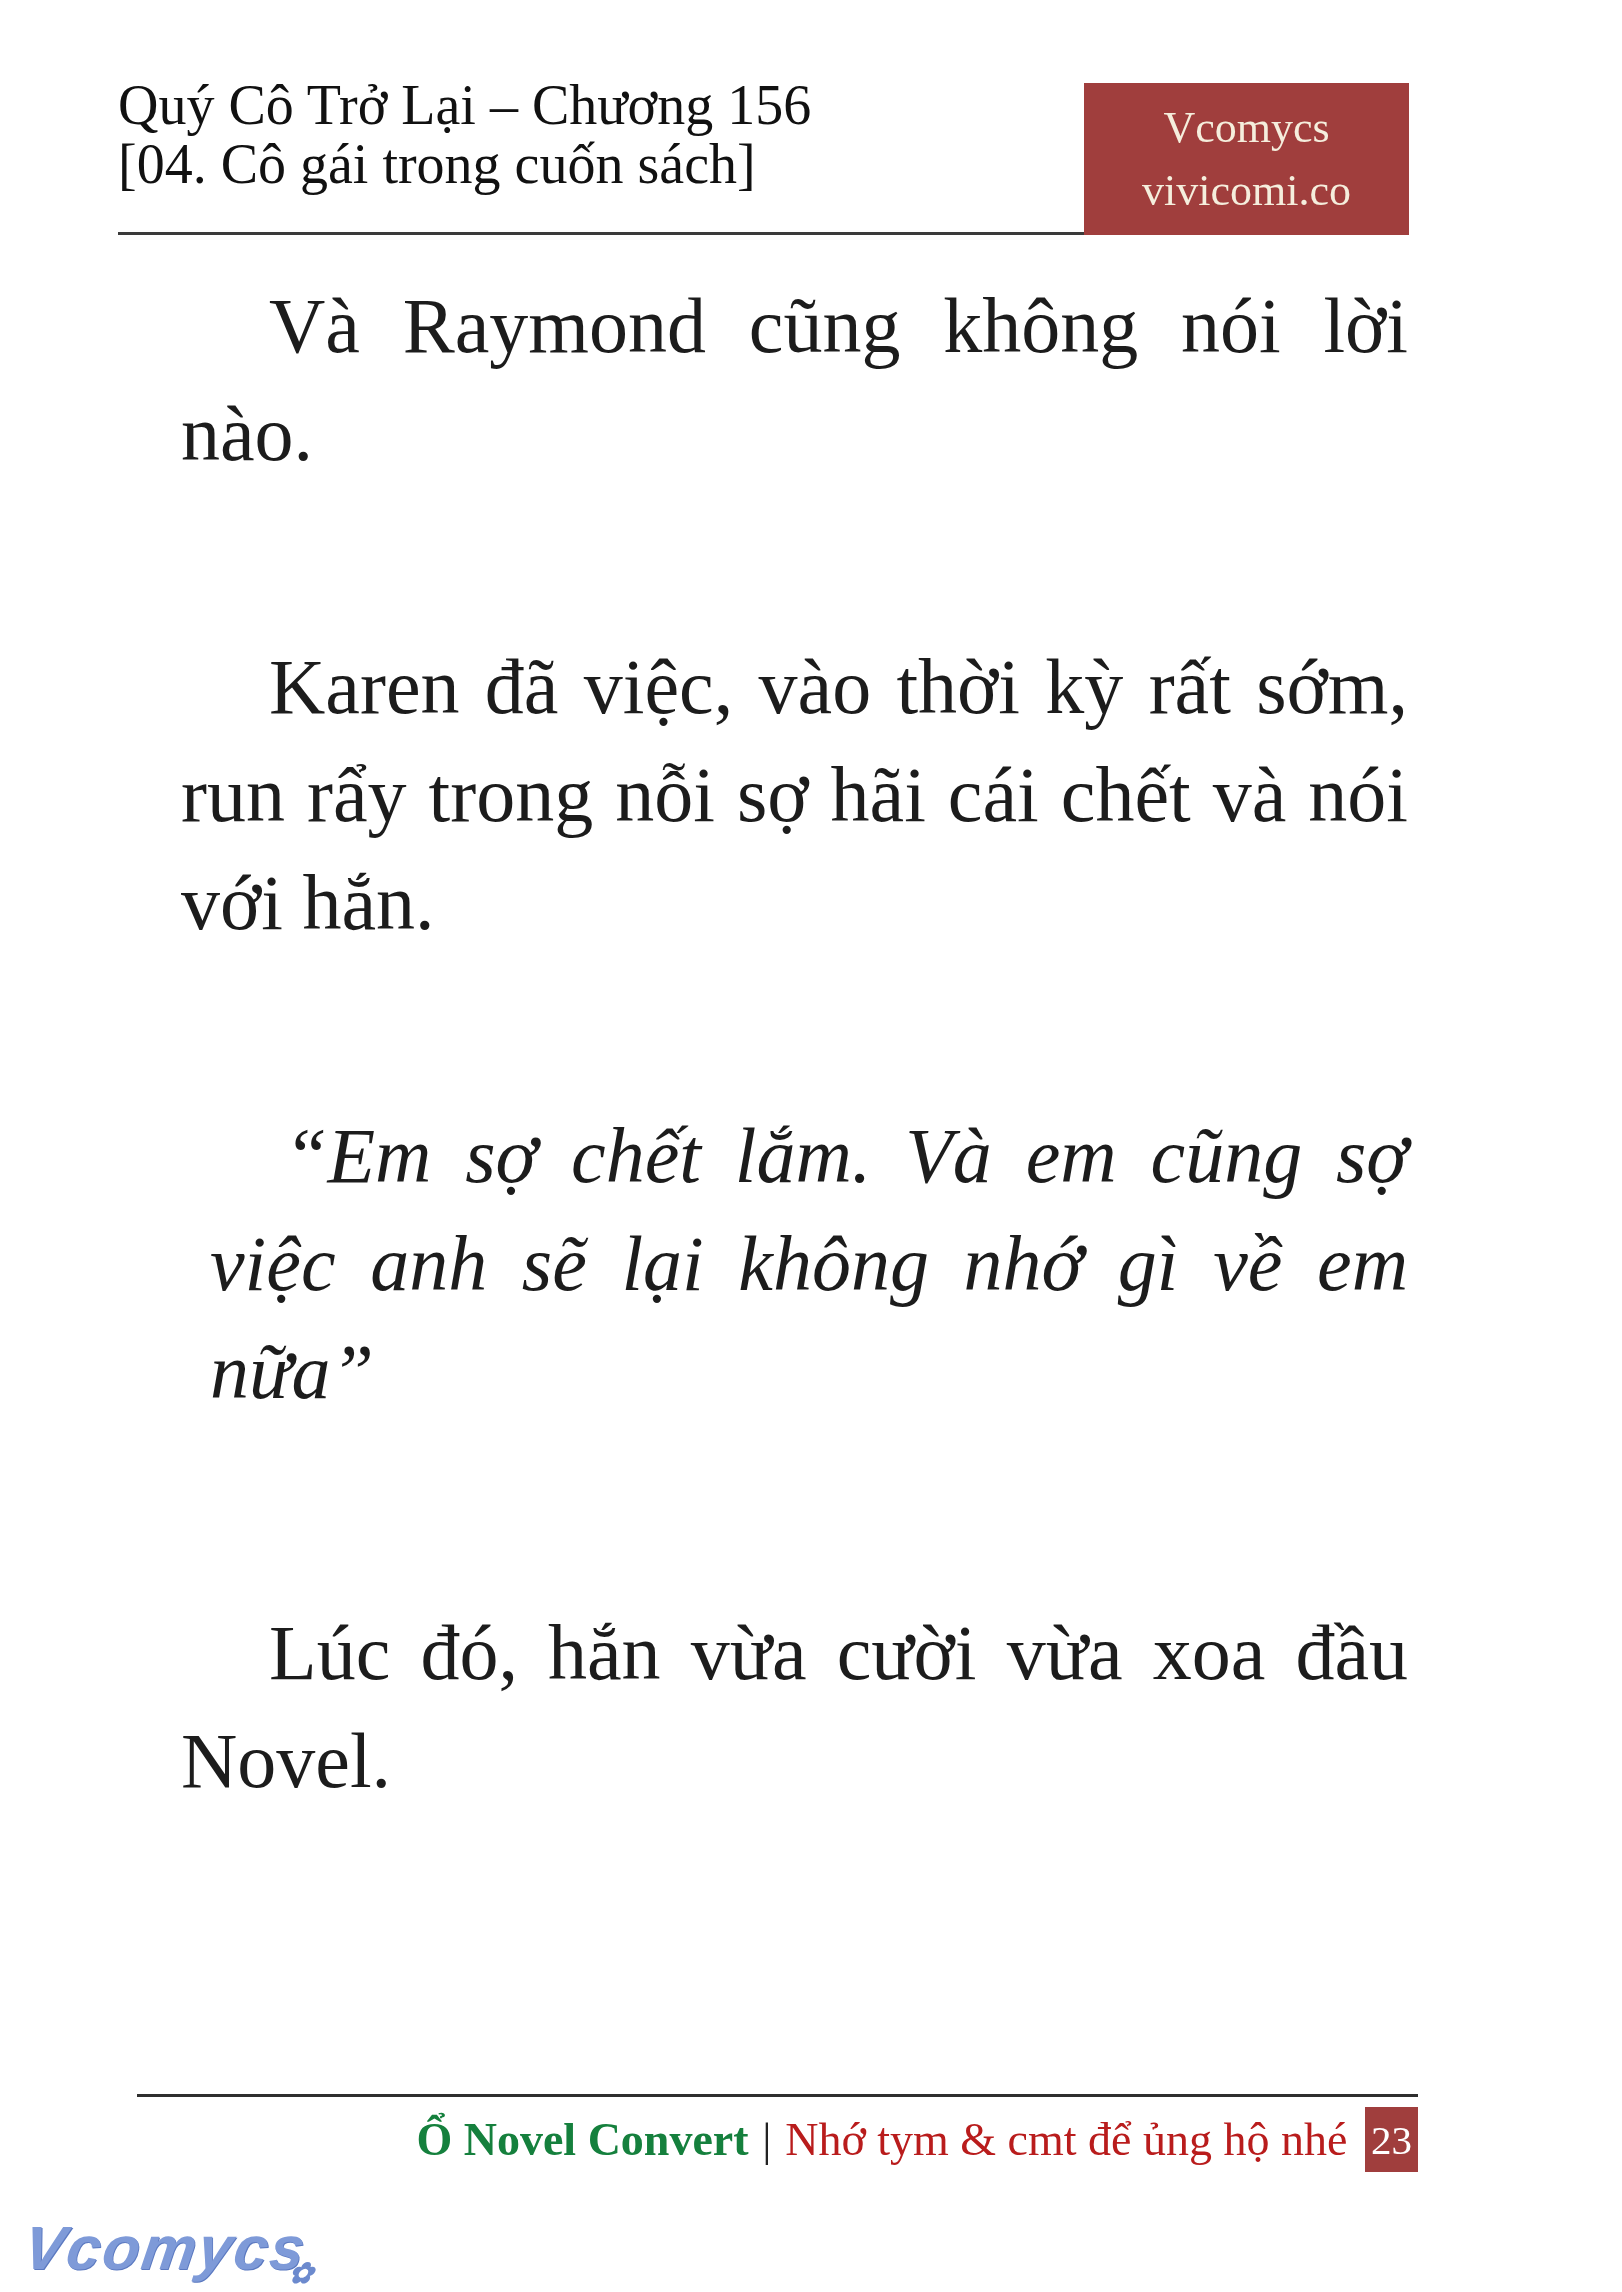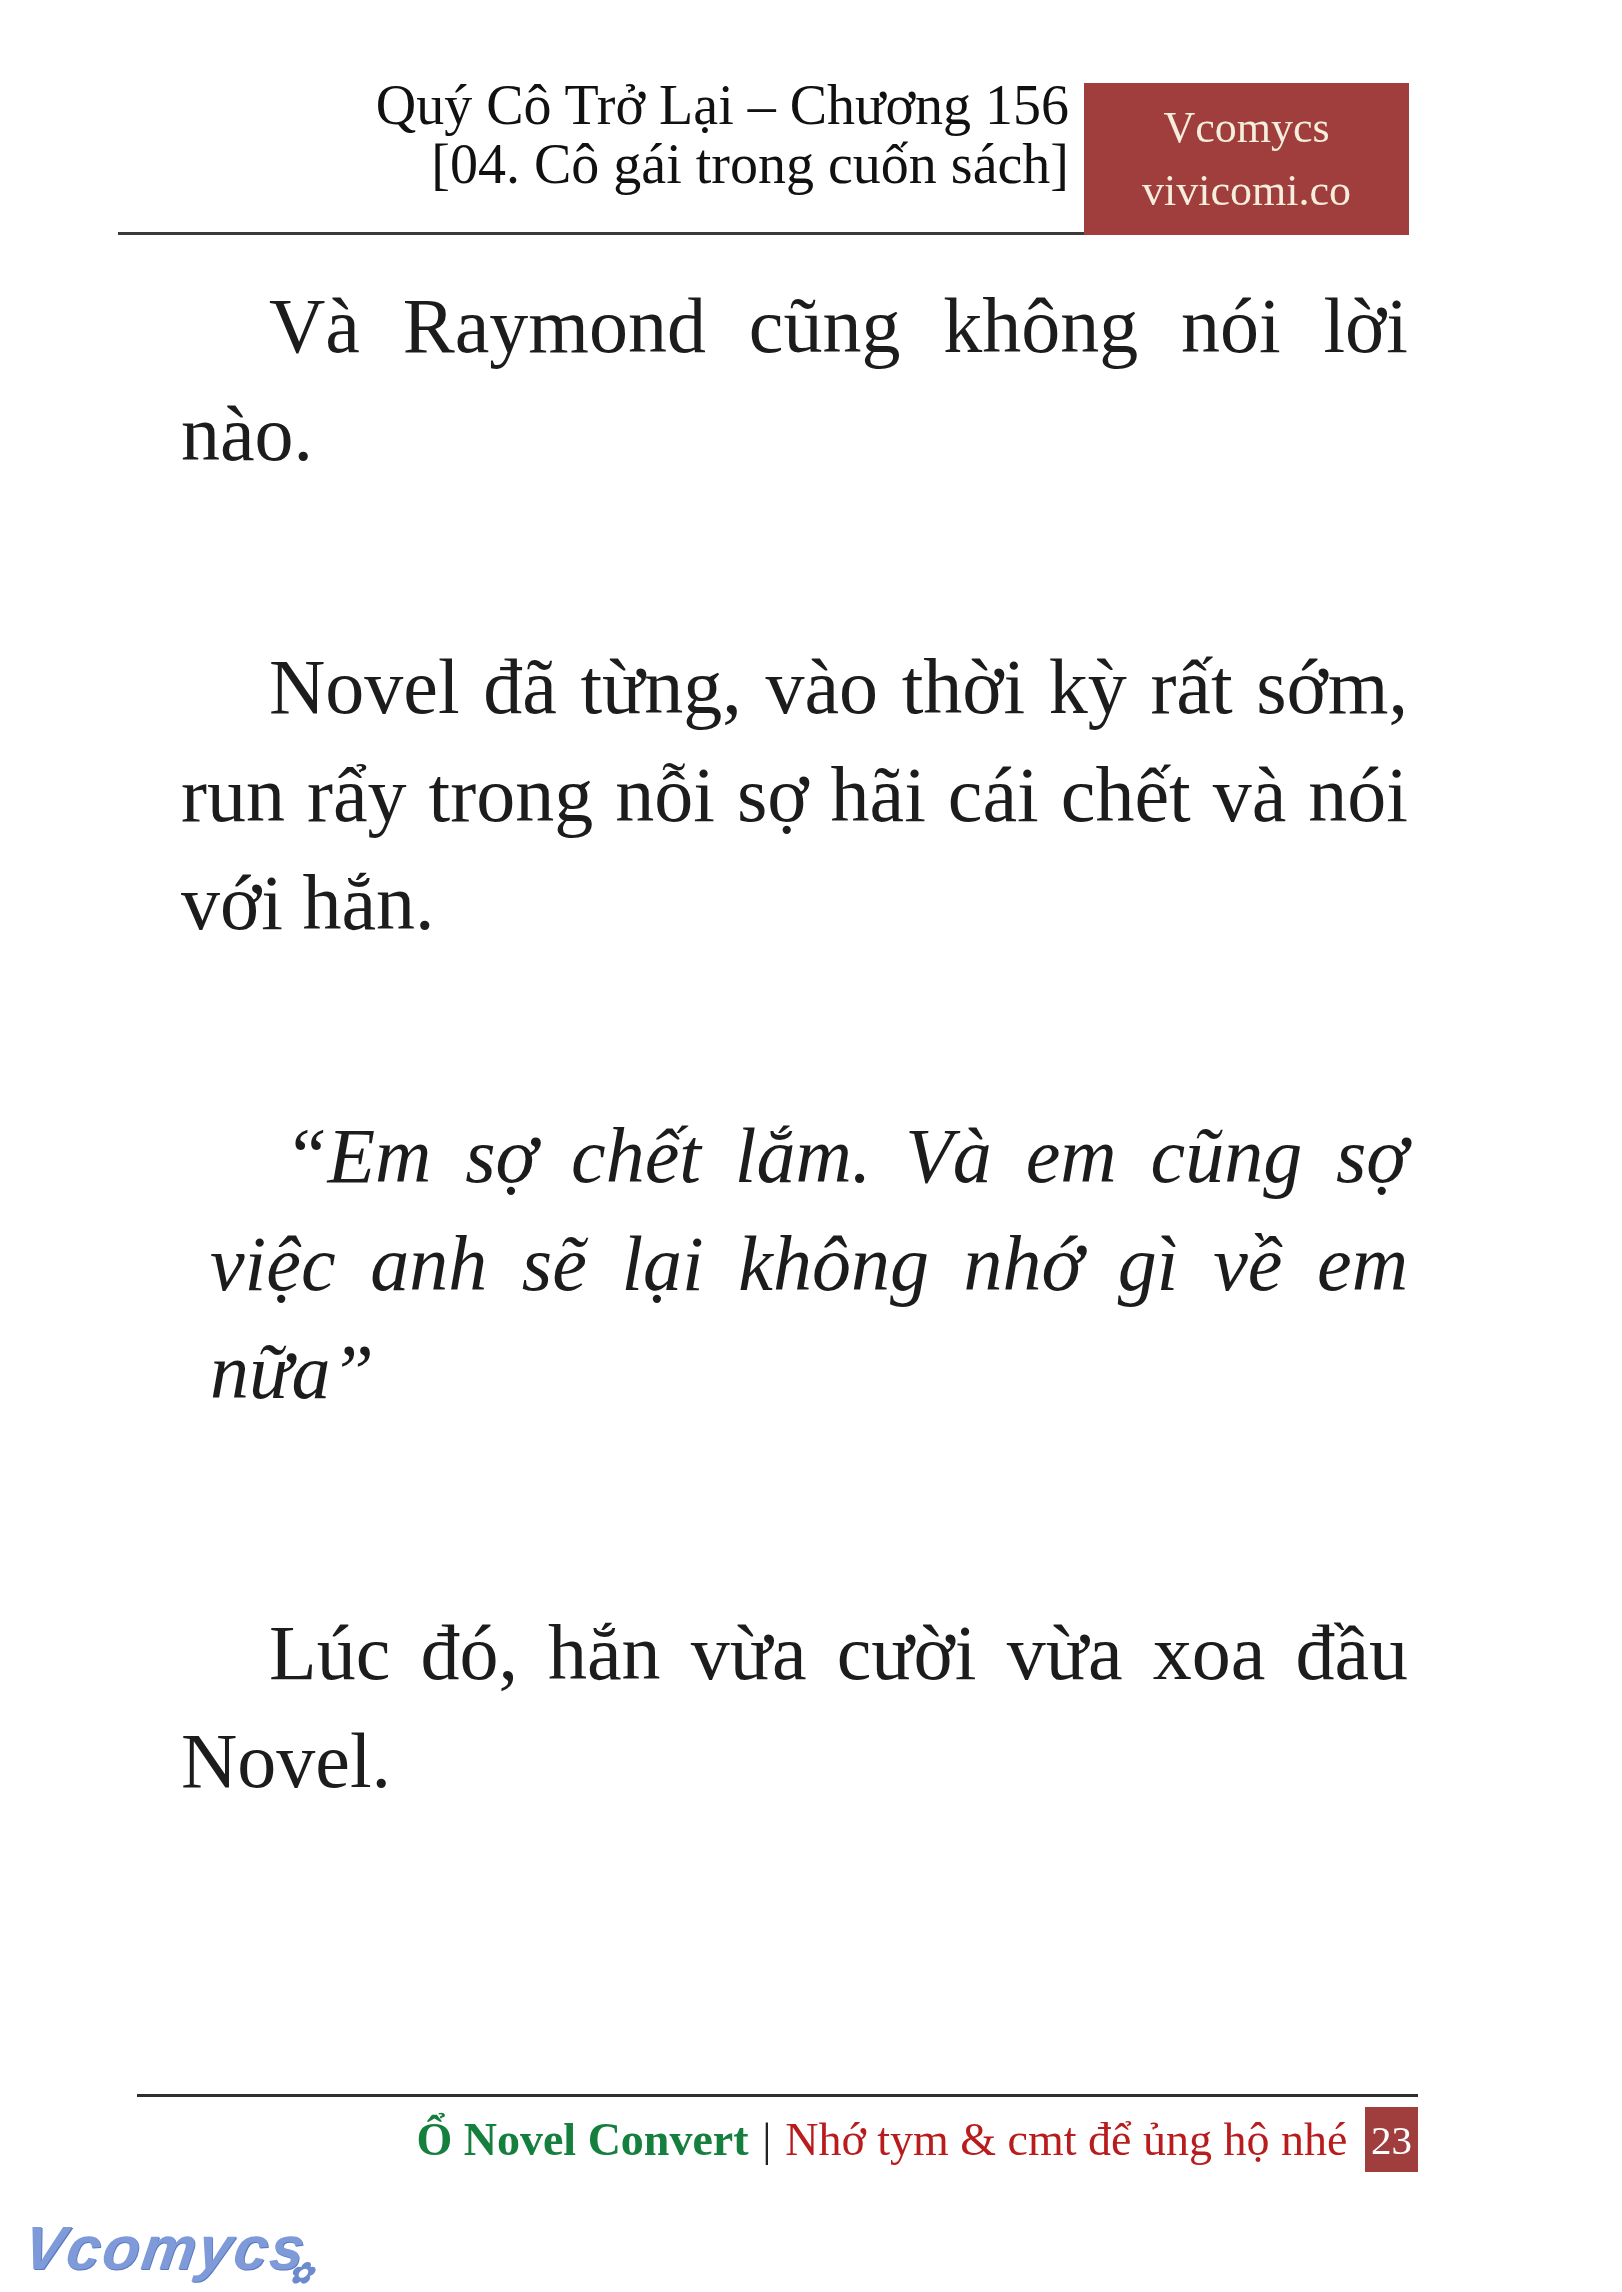--- a/index.html
+++ b/index.html
@@ -13,21 +13,20 @@
     font-family: "Liberation Serif", serif;
     color: #1c1c1c;
   }
 
   
   .header-titles {
     position: absolute;
     top: 76px;
     left: 118px;
     width: 951px;
-    text-align: right;
     font-size: 56px;
     line-height: 59px;
     color: #111111;
     white-space: nowrap;
   }
   .header-rule {
     position: absolute;
     top: 232px;
     left: 118px;
     width: 966px;
@@ -147,21 +146,21 @@
     <div>[04. Cô gái trong cuốn sách]</div>
   </div>
   <div class="header-rule"></div>
   <div class="publisher-badge">
     <div>Vcomycs</div>
     <div>vivicomi.co</div>
   </div>
 
   <div class="body-text">
     <p>Và Raymond cũng không nói lời nào.</p>
-    <p>Novel đã từng, vào thời kỳ rất sớm, run rẩy trong nỗi sợ hãi cái chết và nói với hắn.</p>
+    <p>Karen đã việc, vào thời kỳ rất sớm, run rẩy trong nỗi sợ hãi cái chết và nói với hắn.</p>
     <p class="quote">“Em sợ chết lắm. Và em cũng sợ việc anh sẽ lại không nhớ gì về em nữa”</p>
     <p>Lúc đó, hắn vừa cười vừa xoa đầu Novel.</p>
   </div>
 
   <div class="footer-rule"></div>
   <div class="footer-bar">
     <span class="footer-credit">Ổ Novel Convert</span>
     <span class="footer-separator">|</span>
     <span class="footer-message">Nhớ tym &amp; cmt để ủng hộ nhé</span>
     <span class="page-number-badge">

